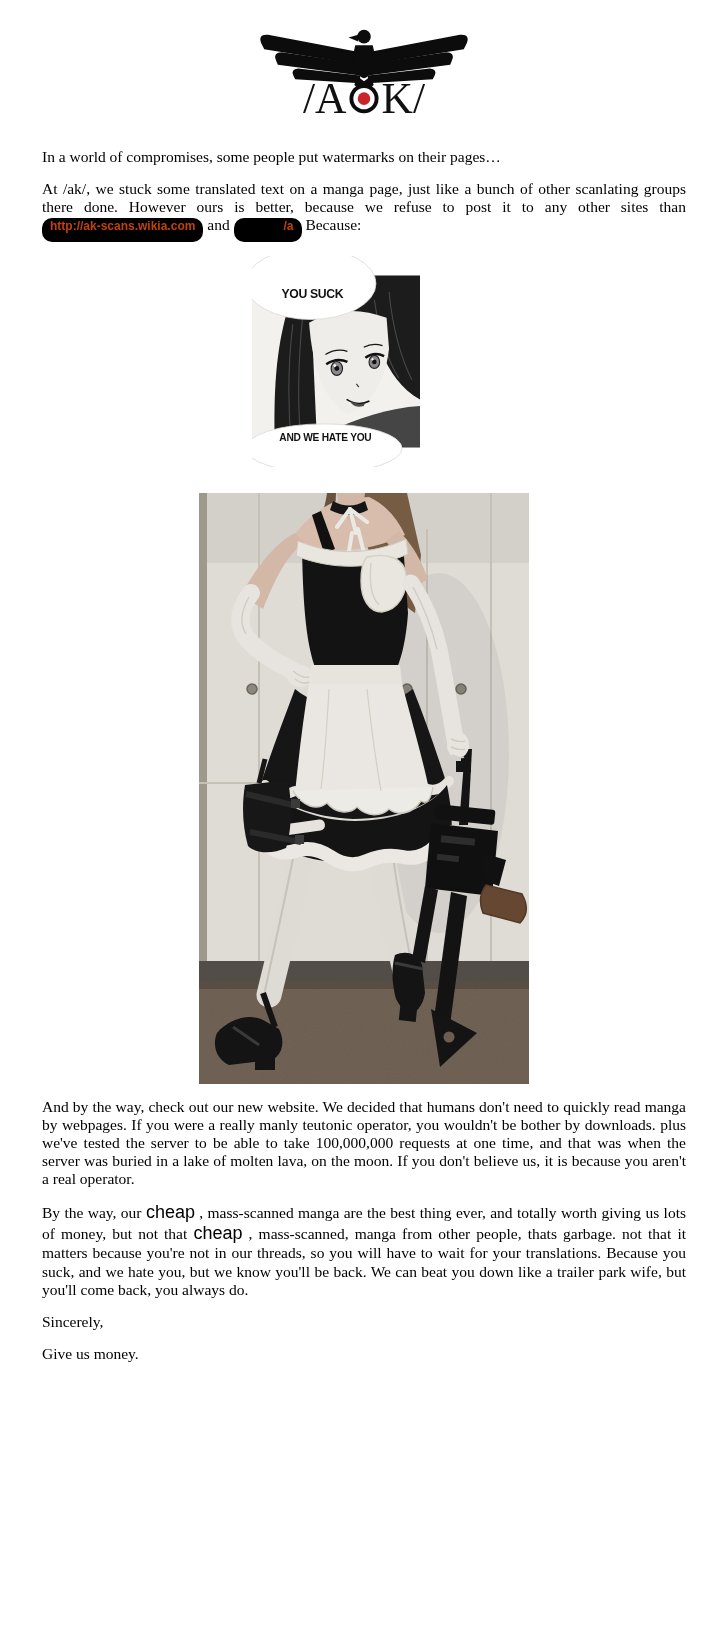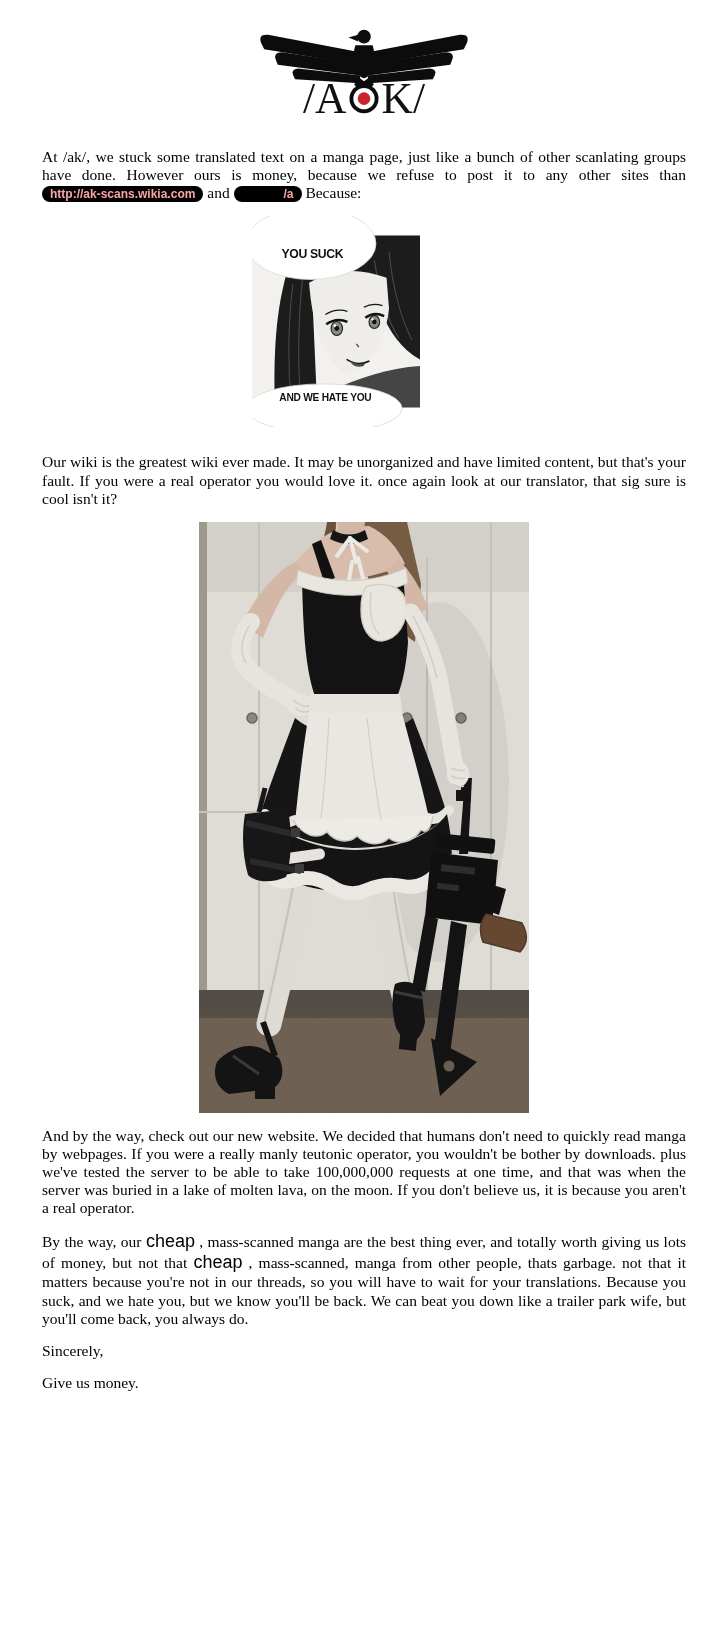--- a/index.html
+++ b/index.html
@@ -10,23 +10,23 @@
   }
   .logo-wrap{padding-top:26px;text-align:center;}
   svg.logo{width:252px;height:92px;display:inline-block;}
   .logo-letter{font-family:"Liberation Serif",serif;font-size:45px;fill:#111;}
   h1.title{margin:16px 0 0;text-align:center;font-family:"Liberation Sans",sans-serif;
     font-size:40px;font-weight:700;line-height:1.0;letter-spacing:0px;}
   h1.title span{display:inline-block;transform:scaleX(0.80);transform-origin:center;white-space:nowrap;}
   .content{width:644px;margin:0 auto;padding-top:26px;}
   .content p{margin:0 0 14px;font-size:15.5px;line-height:1.17;text-align:justify;}
   .pill{
-    display:inline-block;background:#000;color:#fca5a5;border-radius:10px;
+    display:inline-block;background:#000;color:#c2410c;border-radius:10px;
     font-family:"Liberation Sans",sans-serif;font-weight:bold;font-size:12px;
-    padding:1px 8px 0;line-height:1.2;vertical-align:baseline;white-space:nowrap;
+    padding:1px 8px 8px;line-height:1.2;vertical-align:baseline;white-space:nowrap;
   }
   .pill-redacted{min-width:52px;text-align:right;}
   figure{margin:0;padding:0;}
   figure.manga{width:168px;height:211px;margin:7px 0 26px 210px;}
   figure.photo{width:330px;height:591px;margin:6px auto 14px;display:block;}
   figure svg{display:block;width:100%;height:100%;}
   .bubble-big{font-family:"Liberation Sans",sans-serif;font-weight:800;font-size:15px;letter-spacing:-0.4px;fill:#111;}
   .bubble-small{font-family:"Liberation Sans",sans-serif;font-weight:800;font-size:12.5px;letter-spacing:-0.3px;fill:#111;}
   .edited{font-family:Liberation Sans, sans-serif;font-size:18px;}
 </style>
@@ -57,24 +57,25 @@
         <circle cx="125" cy="75" r="6.5" fill="#c9232b"></circle>
       </g>
       <text class="logo-letter" x="107" y="90" text-anchor="end">/A</text>
       <text class="logo-letter" x="143" y="90" text-anchor="start">K/</text>
     </svg>
   </div>
 
 
   <div class="content">
 
+    <p>In a world of compromises, some people put watermarks on their pages…</p>
 
 
     <p>
-      <span>At /ak/, we stuck some translated text on a manga page, just like a bunch of other scanlating groups have done. However ours is money, because we refuse to post it to any other sites than</span>
+      <span>At /ak/, we stuck some translated text on a manga page, just like a bunch of other scanlating groups there done. However ours is better, because we refuse to post it to any other sites than</span>
       <span class="pill">http://ak-scans.wikia.com</span>
       <span>and</span>
       <span class="pill pill-redacted">/a</span>
       <span>Because:</span>
     </p>
 
     <figure class="manga">
       <svg viewBox="0 0 206 211" aria-hidden="true">
         <rect width="206" height="211" fill="#f2f1ee"></rect>
 
@@ -117,21 +118,20 @@
           <ellipse cx="72" cy="10" rx="80" ry="44" fill="#ffffff" stroke="#dbd9d4" stroke-width="1"></ellipse>
         </g>
         <text class="bubble-big" x="74" y="28" text-anchor="middle">YOU SUCK</text>
         <g>
           <ellipse cx="88" cy="212" rx="96" ry="30" fill="#ffffff" stroke="#dbd9d4" stroke-width="1"></ellipse>
         </g>
         <text class="bubble-small" x="90" y="203" text-anchor="middle">AND WE HATE YOU</text>
       </svg>
     </figure>
 
-    <p>Our wiki is the greatest wiki ever made. It may be unorganized and have limited content, but that's your fault. If you were a real operator you would love it. once again look at our translator, that sig sure is cool isn't it?</p>
 
     <figure class="photo">
       <svg viewBox="0 0 330 591" aria-hidden="true">
         <defs>
           <filter id="grain" x="0" y="0" width="100%" height="100%">
             <feTurbulence type="fractalNoise" baseFrequency="0.9" numOctaves="2" result="n"></feTurbulence>
             <feColorMatrix in="n" type="matrix" values="0 0 0 0 0.25  0 0 0 0 0.2  0 0 0 0 0.15  0 0 0 0.5 0"></feColorMatrix>
             <feComposite operator="in" in2="SourceGraphic"></feComposite>
           </filter>
         </defs>

